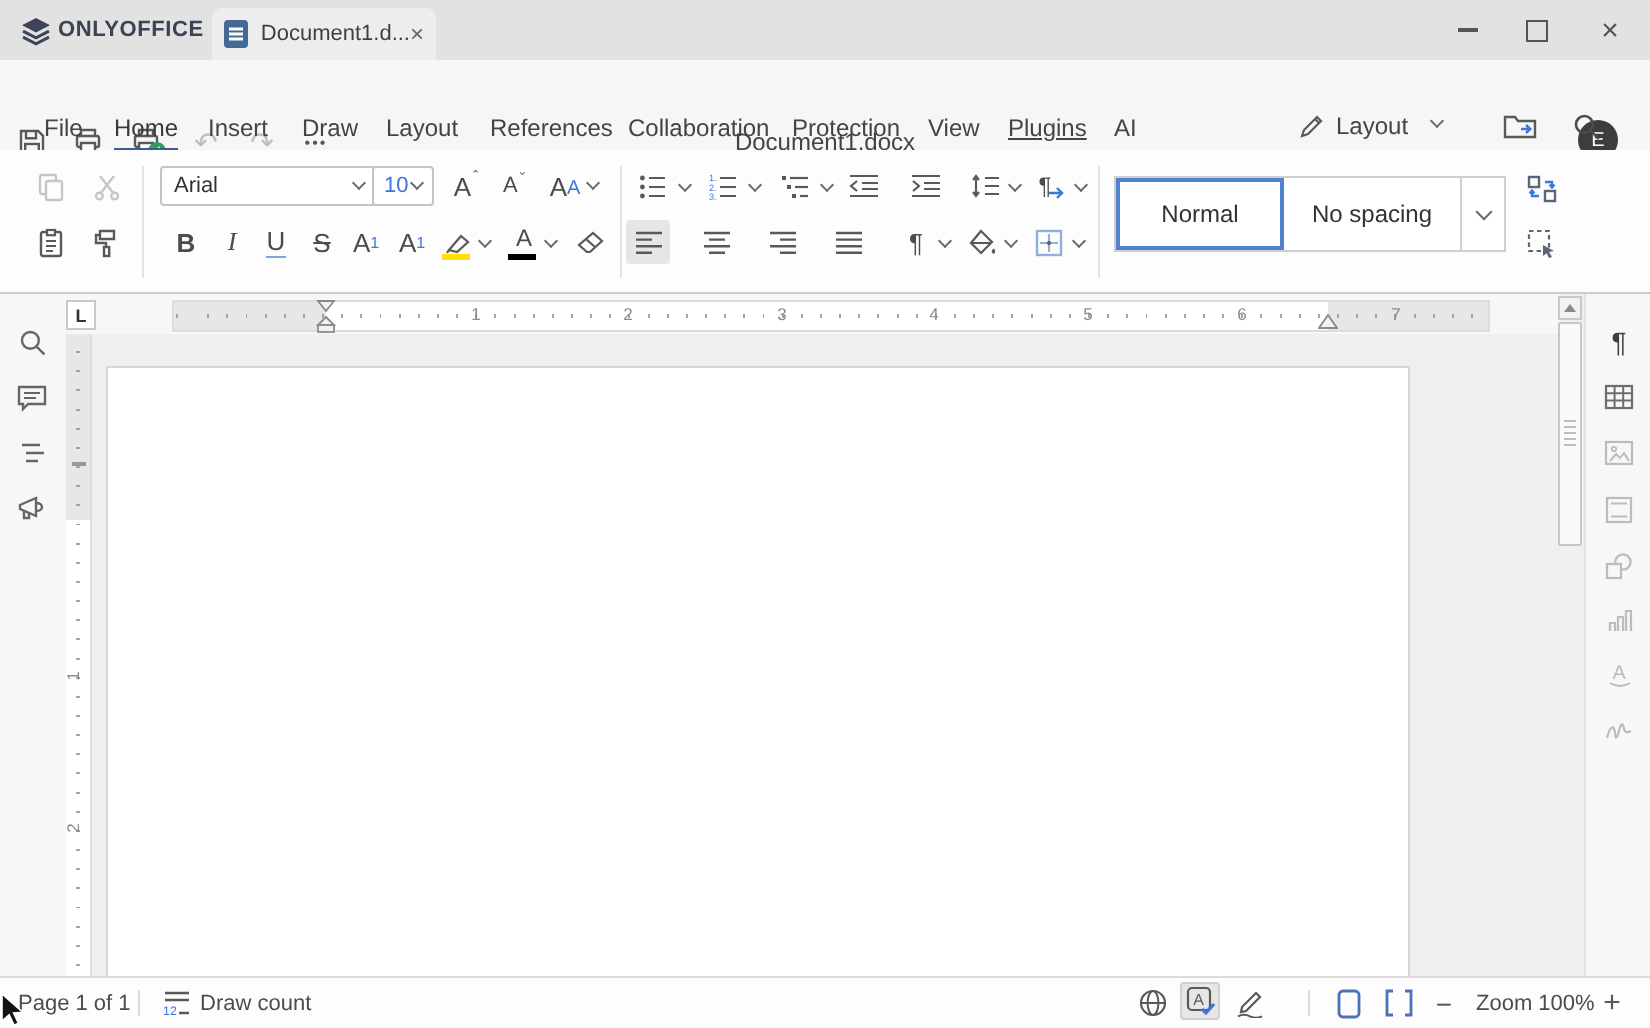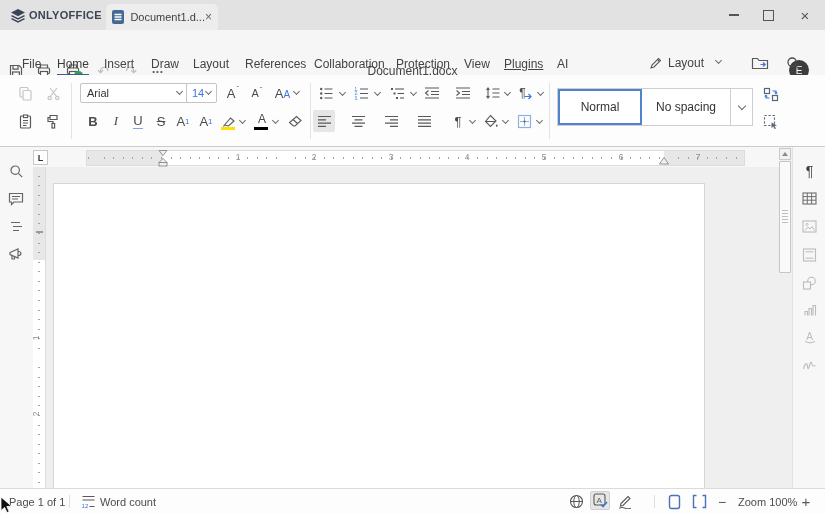--- a/index.html
+++ b/index.html
@@ -187,21 +187,21 @@
           <rect x="6" y="9.5" width="2.6" height="4.5" fill="none" stroke="#595959" stroke-width="1.2"></rect>
         </svg>
     </div>
     <div class="b vline" style="left:71px;top:8px;height:56px;"></div>
 
     <div class="b combo" style="left:80px;top:8px;width:108px;height:20px;padding-left:6px;">
       <span>Arial</span>
         <span class="chev sm"></span>
     </div>
     <div class="b combo" style="left:186px;top:8px;width:31px;height:20px;padding-left:5px;">
-      <span style="color:#3c77d9;">14</span>
+      <span style="color:#3c77d9;">10</span>
         <span class="chev sm"></span>
     </div>
     <div class="b tbtn ico" style="left:222px;top:7px;">
       <span class="glyph" style="font-size:13px;">A</span>
         <span style="font-size:8px;margin:-9px 0 0 1px;color:#595959;">ˆ</span>
     </div>
     <div class="b tbtn ico" style="left:246px;top:7px;">
       <span class="glyph" style="font-size:11px;">A</span>
         <span style="font-size:8px;margin:-7px 0 0 1px;color:#595959;">ˇ</span>
     </div>
@@ -501,21 +501,21 @@
 
   <div class="b statusbar">
     <div class="stext" style="left:9px;">Page 1 of 1</div>
     <div class="sdiv" style="left:69px;"></div>
     <div class="stext ico" style="left:80px;width:16px;">
       <svg width="15" height="15" viewBox="0 0 15 15">
           <path d="M1.5 2.5h12M1.5 6h12M8.5 12.5h5" stroke="#595959" stroke-width="1.2"></path>
           <text x="0.5" y="13.6" font-size="6.2" fill="#3c77d9">12</text>
         </svg>
     </div>
-    <div class="stext" style="left:100px;">Word count</div>
+    <div class="stext" style="left:100px;">Draw count</div>
 
 
     <div class="stext ico" style="left:567px;width:18px;">
       <svg width="15" height="15" viewBox="0 0 15 15">
           <circle cx="7.5" cy="7.5" r="6" fill="none" stroke="#595959" stroke-width="1.1"></circle>
           <ellipse cx="7.5" cy="7.5" rx="2.7" ry="6" fill="none" stroke="#595959" stroke-width="1"></ellipse>
           <path d="M1.5 7.5h12" stroke="#595959" stroke-width="1"></path>
         </svg>
     </div>
     <div class="stext ico pressed" style="left:590px;width:20px;border:1px solid #d0d0d0;height:19px;top:2px;box-sizing:border-box;">

